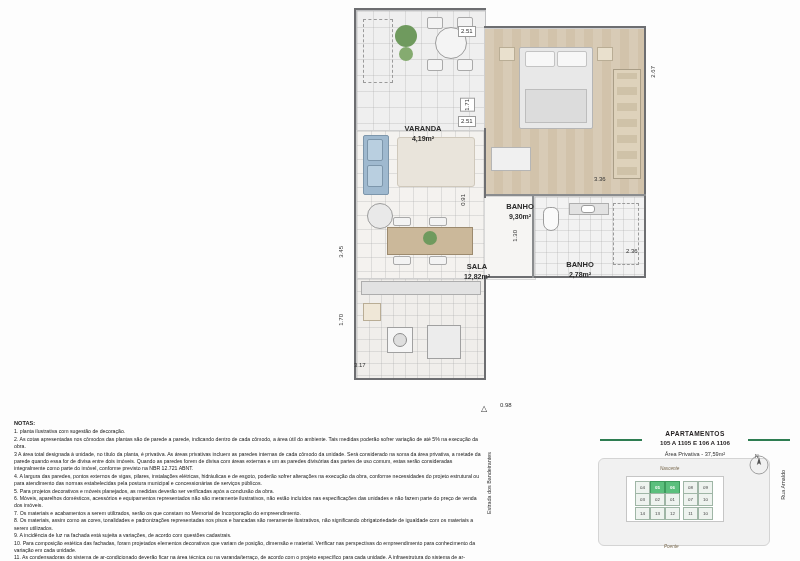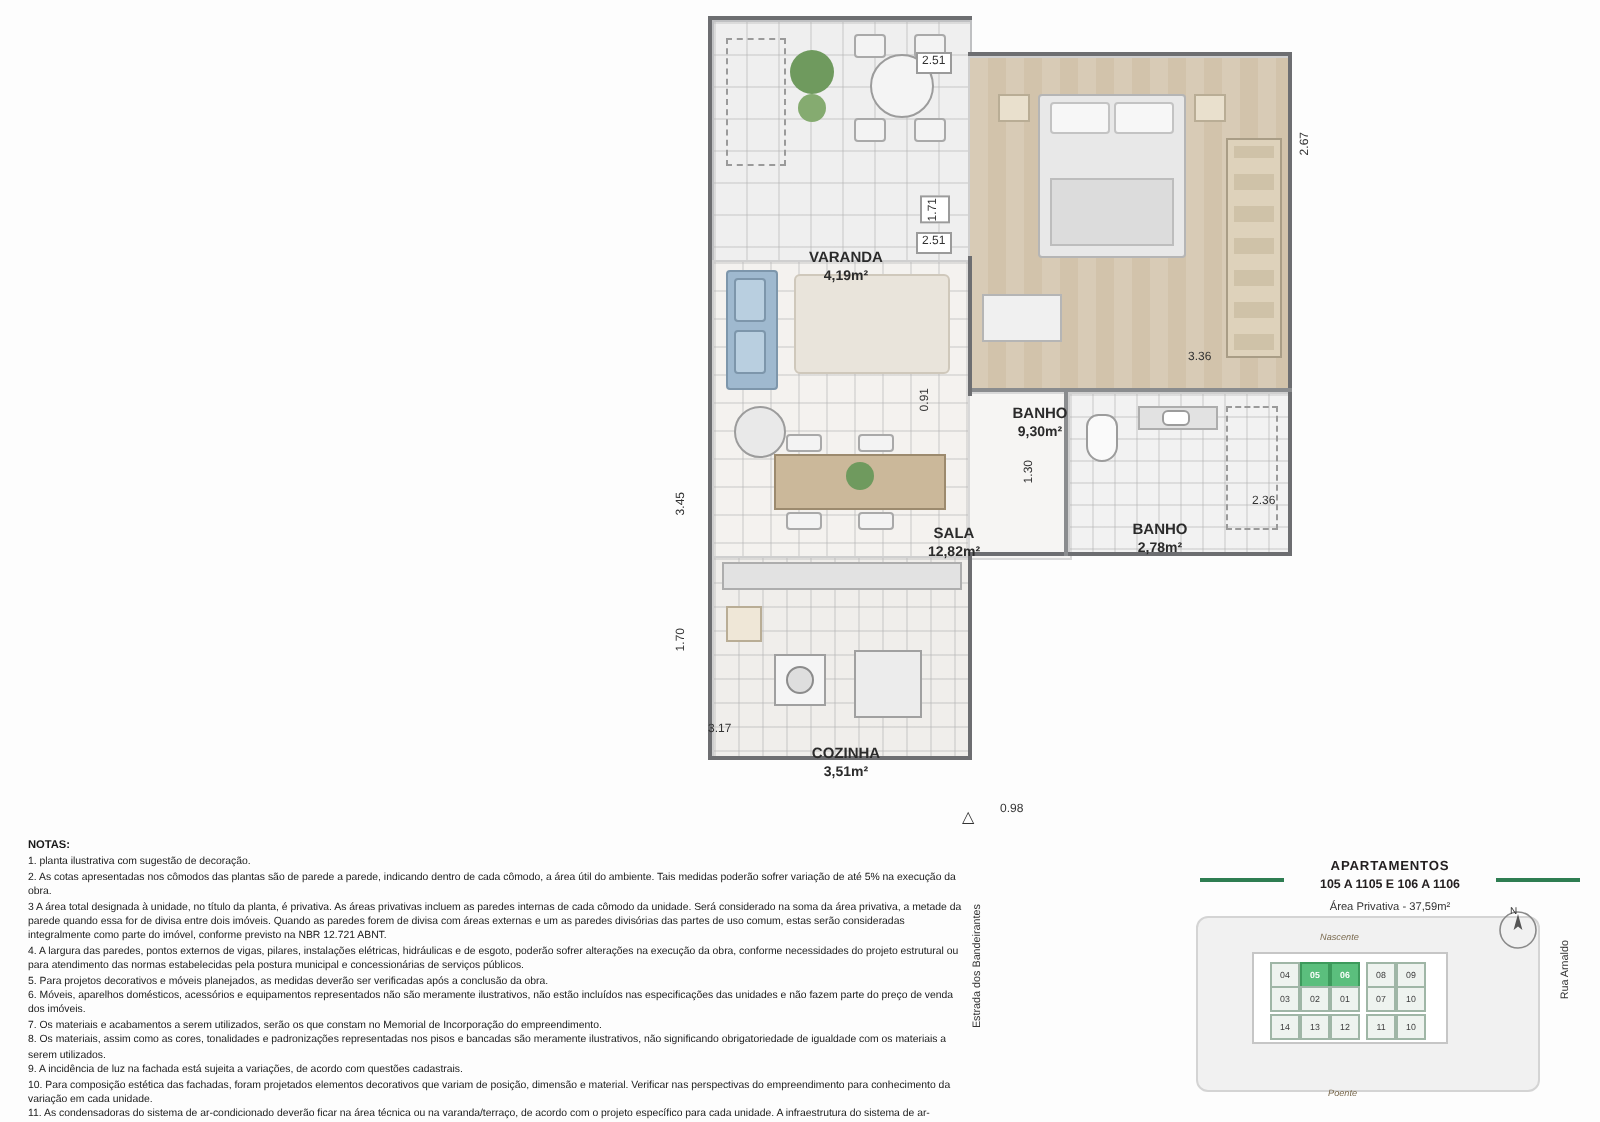--- a/index.html
+++ b/index.html
@@ -413,24 +413,20 @@
       <div class="wall" style="left:136px;top:272px;width:2px;height:102px;"></div>
     </div>
 
     <div class="label" style="left:28px;top:88px;width:110px;">
       <span>VARANDA</span>
       <span class="area">4,19m²</span>
     </div>
     <div class="label" style="left:92px;top:226px;width:90px;">
       <span>SALA</span>
       <span class="area">12,82m²</span>
-    </div>
-    <div class="label" style="left:38px;top:336px;width:90px;">
-      <span>COZINHA</span>
-      <span class="area">3,51m²</span>
     </div>
     <div class="label" style="left:140px;top:166px;width:80px;">
       <span>BANHO</span>
       <span class="area">9,30m²</span>
     </div>
     <div class="label" style="left:200px;top:224px;width:80px;">
       <span>BANHO</span>
       <span class="area">2,78m²</span>
     </div>
 

